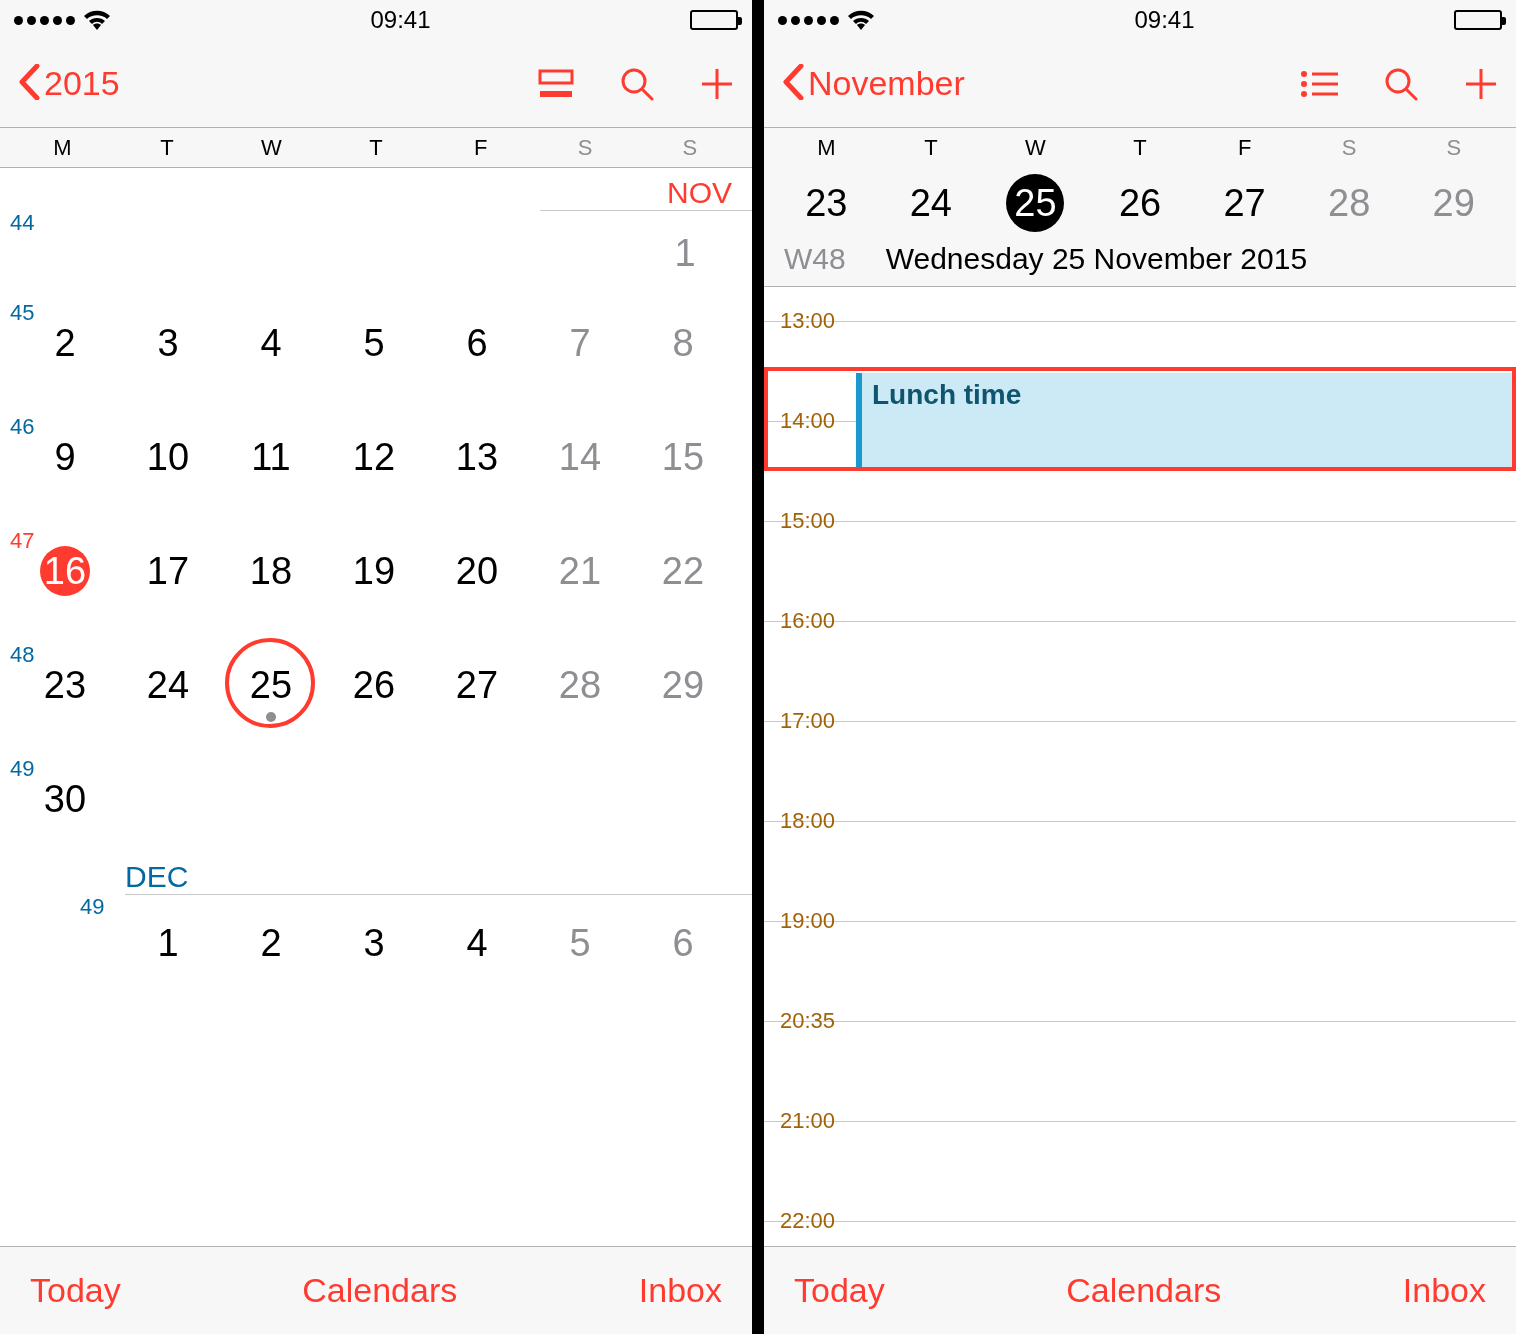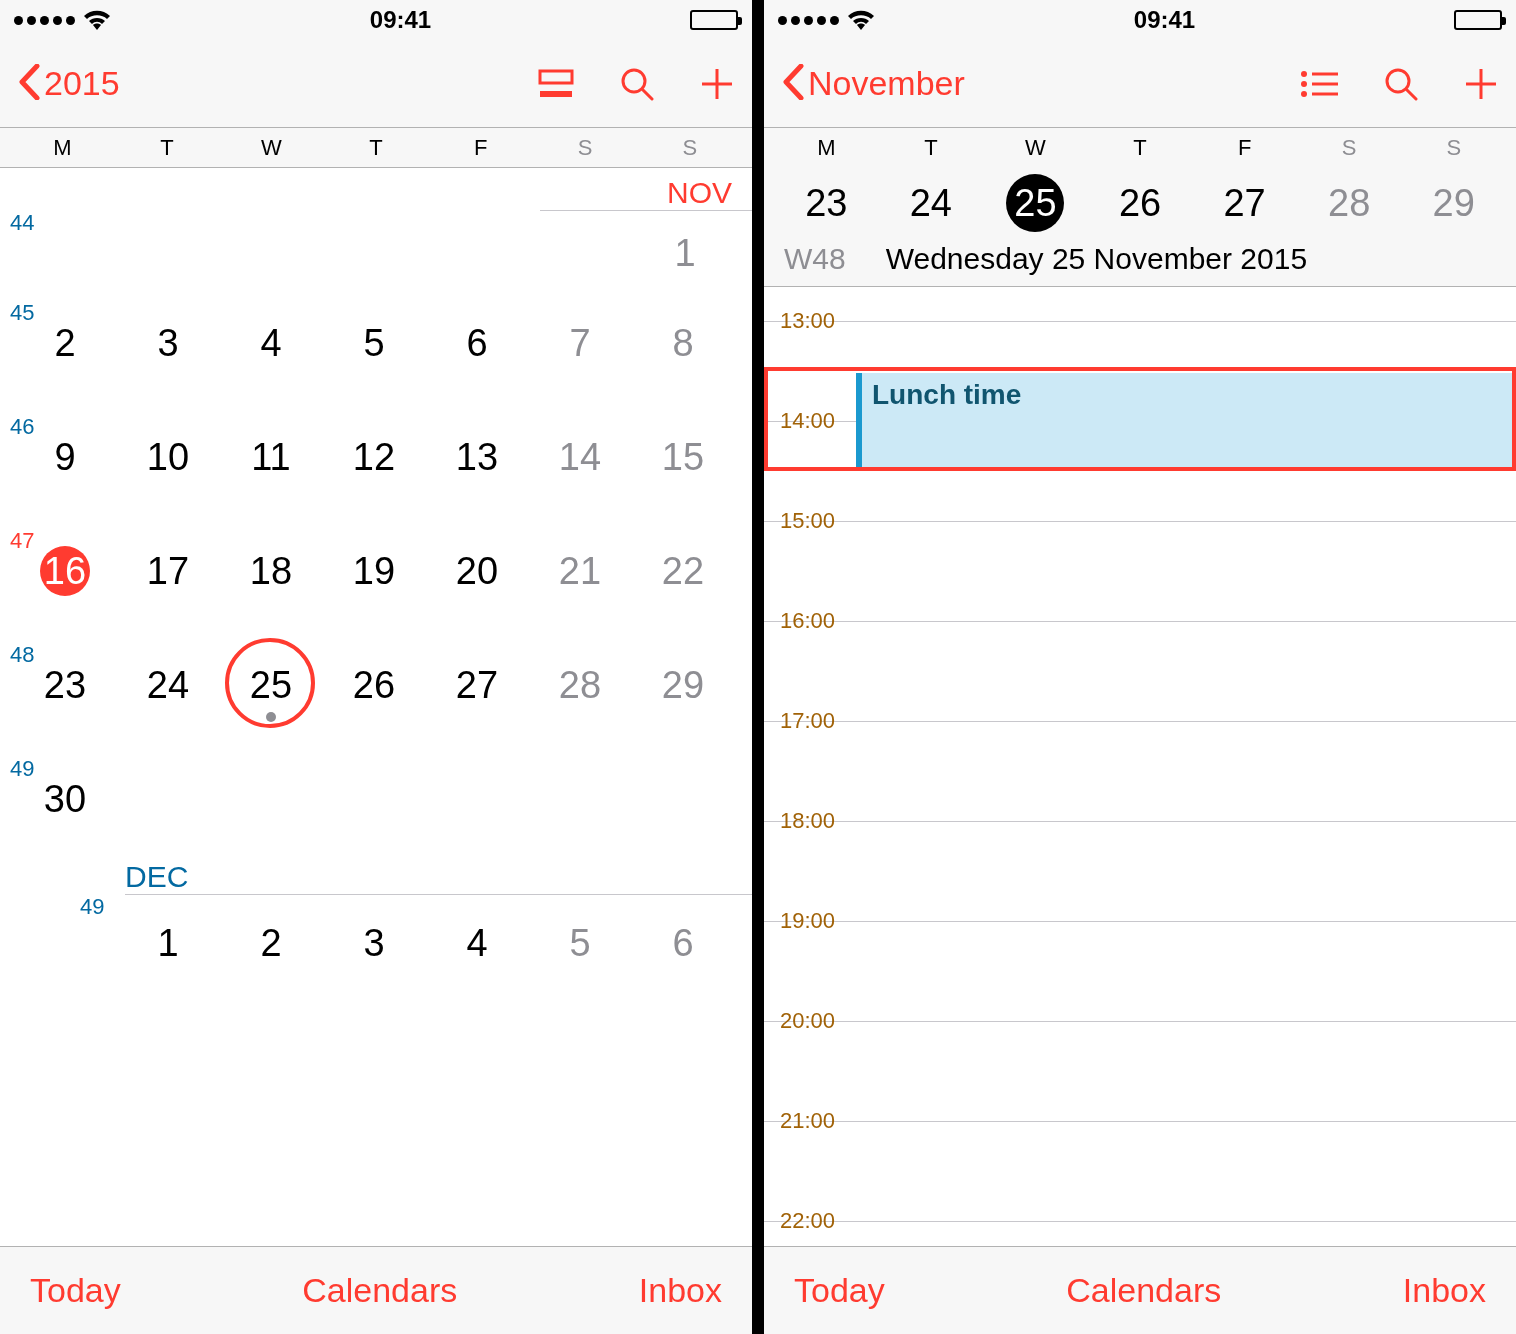--- a/index.html
+++ b/index.html
@@ -31,21 +31,21 @@
     font-size: 24px;
     font-weight: 600;
   }
   .status-left, .status-right { display: flex; align-items: center; gap: 8px; }
   .dots { display:flex; gap:4px; }
   .dot { width:9px; height:9px; border-radius:50%; background:#000; }
   .wifi-icon svg { display:block; }
   .battery { width:48px; height:20px; border:2px solid #000; border-radius:3px; position:relative; }
   .battery::after { content:""; position:absolute; right:-6px; top:5px; width:4px; height:8px; background:#000; border-radius:0 2px 2px 0; }
   .battery-fill { background:#000; width:100%; height:100%; }
-  .status-time { font-weight:700; }
+  .status-time { font-weight:400; }
 
   
   .nav-bar {
     height: 88px;
     background: #f7f7f7;
     display: flex;
     align-items: center;
     justify-content: space-between;
     padding: 0 18px;
     border-bottom: 1px solid #b2b2b2;
@@ -385,21 +385,21 @@
     <div class="hour-label" style="top:234px;">15:00</div>
     <div class="hour-line" style="top:334px;"></div>
     <div class="hour-label" style="top:334px;">16:00</div>
     <div class="hour-line" style="top:434px;"></div>
     <div class="hour-label" style="top:434px;">17:00</div>
     <div class="hour-line" style="top:534px;"></div>
     <div class="hour-label" style="top:534px;">18:00</div>
     <div class="hour-line" style="top:634px;"></div>
     <div class="hour-label" style="top:634px;">19:00</div>
     <div class="hour-line" style="top:734px;"></div>
-    <div class="hour-label" style="top:734px;">20:00</div>
+    <div class="hour-label" style="top:734px;">20:35</div>
     <div class="hour-line" style="top:834px;"></div>
     <div class="hour-label" style="top:834px;">21:00</div>
     <div class="hour-line" style="top:934px;"></div>
     <div class="hour-label" style="top:934px;">22:00</div>
 
     <div class="event-block" style="left:92px; right:0; top:86px; height:96px;">Lunch time</div>
     <div class="highlight-box" style="left:0; right:0; top:80px; height:104px;"></div>
   </div>
 
   <div class="toolbar">

